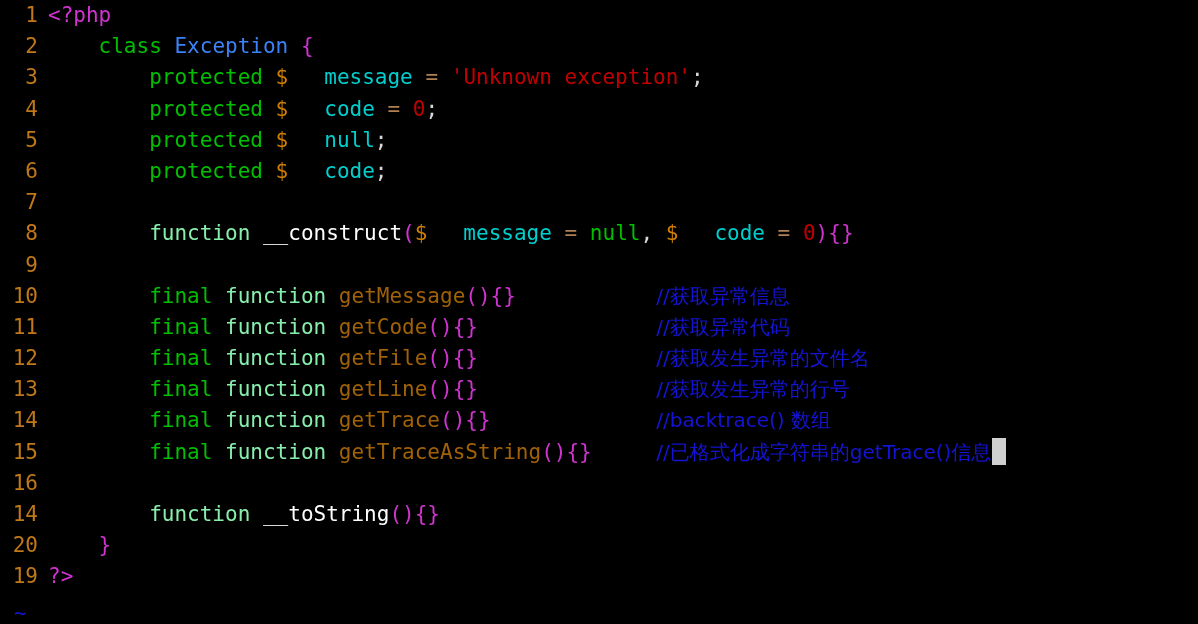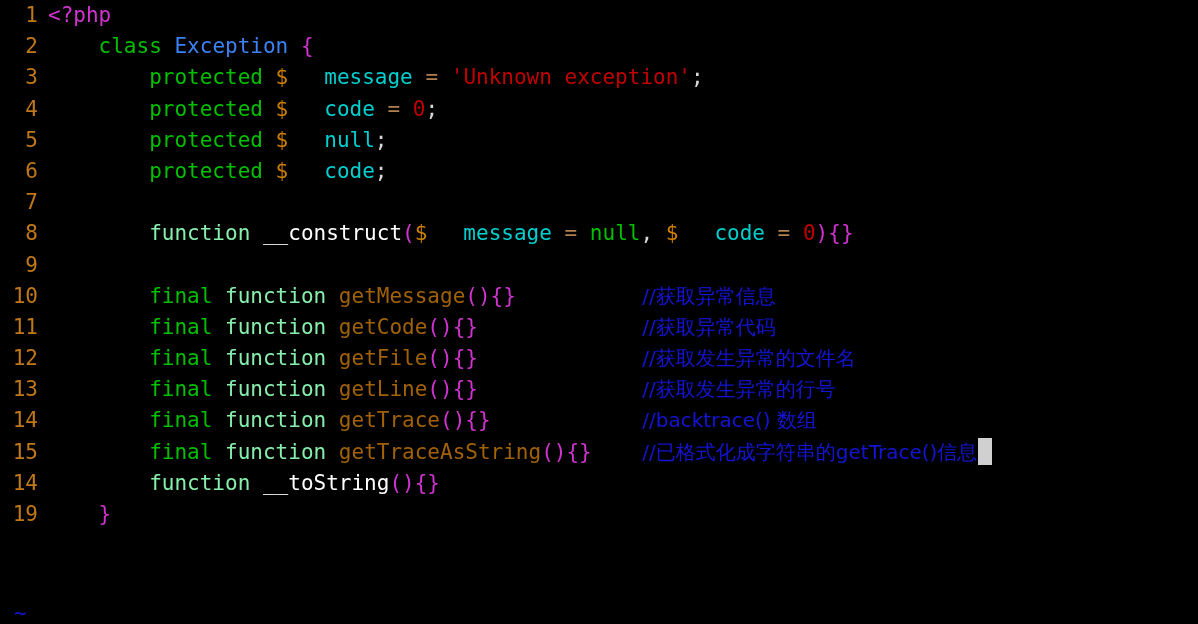--- a/index.html
+++ b/index.html
@@ -68,21 +68,21 @@
   .tok-var      { color: #00cfcf; margin-left: 36px; }           
   .tok-string   { color: #c00000; }           
   .tok-number   { color: #c00000; }           
   .tok-op       { color: #b08050; }           
   .tok-punct    { color: #d033d0; }           
   .tok-ident    { color: #a16207; }           
   .tok-magic    { color: #ffffff; }           
   .tok-comment  { color: #1414d6; }           
   .tok-plain    { color: #d8d8d8; }
 
-  .cn { font-family: "DejaVu Sans", "Liberation Sans", sans-serif; font-size: 20px; }
+  .cn { font-family: "DejaVu Sans", "Liberation Sans", sans-serif; font-size: 20px; margin-left: 14px; }
 
   .cursor-block {
     display: inline-block;
     width: 14px;
     height: 27px;
     background: #d0d0d0;
     vertical-align: -6px;
     margin-left: 1px;
   }
 
@@ -111,17 +111,19 @@
       <div class="code-line"><div class="lineno">6</div><div class="linetext"><span class="tok-plain">        </span><span class="tok-kw2">protected</span><span class="tok-plain"> </span><span class="tok-sigil">$</span><span class="tok-var">code</span><span class="tok-plain">;</span></div></div>
       <div class="code-line"><div class="lineno">7</div><div class="linetext"></div></div>
       <div class="code-line"><div class="lineno">8</div><div class="linetext"><span class="tok-plain">        </span><span class="tok-keyword">function</span><span class="tok-plain"> </span><span class="tok-magic">__construct</span><span class="tok-punct">(</span><span class="tok-sigil">$</span><span class="tok-var">message</span><span class="tok-plain"> </span><span class="tok-op">=</span><span class="tok-plain"> </span><span class="tok-kw2">null</span><span class="tok-plain">, </span><span class="tok-sigil">$</span><span class="tok-var">code</span><span class="tok-plain"> </span><span class="tok-op">=</span><span class="tok-plain"> </span><span class="tok-number">0</span><span class="tok-punct">)</span><span class="tok-punct">{}</span></div></div>
       <div class="code-line"><div class="lineno">9</div><div class="linetext"></div></div>
       <div class="code-line"><div class="lineno">10</div><div class="linetext"><span class="tok-plain">        </span><span class="tok-kw2">final</span><span class="tok-plain"> </span><span class="tok-keyword">function</span><span class="tok-plain"> </span><span class="tok-ident">getMessage</span><span class="tok-punct">()</span><span class="tok-punct">{}</span><span class="tok-plain">          </span><span class="tok-comment cn">//获取异常信息</span></div></div>
       <div class="code-line"><div class="lineno">11</div><div class="linetext"><span class="tok-plain">        </span><span class="tok-kw2">final</span><span class="tok-plain"> </span><span class="tok-keyword">function</span><span class="tok-plain"> </span><span class="tok-ident">getCode</span><span class="tok-punct">()</span><span class="tok-punct">{}</span><span class="tok-plain">             </span><span class="tok-comment cn">//获取异常代码</span></div></div>
       <div class="code-line"><div class="lineno">12</div><div class="linetext"><span class="tok-plain">        </span><span class="tok-kw2">final</span><span class="tok-plain"> </span><span class="tok-keyword">function</span><span class="tok-plain"> </span><span class="tok-ident">getFile</span><span class="tok-punct">()</span><span class="tok-punct">{}</span><span class="tok-plain">             </span><span class="tok-comment cn">//获取发生异常的文件名</span></div></div>
       <div class="code-line"><div class="lineno">13</div><div class="linetext"><span class="tok-plain">        </span><span class="tok-kw2">final</span><span class="tok-plain"> </span><span class="tok-keyword">function</span><span class="tok-plain"> </span><span class="tok-ident">getLine</span><span class="tok-punct">()</span><span class="tok-punct">{}</span><span class="tok-plain">             </span><span class="tok-comment cn">//获取发生异常的行号</span></div></div>
       <div class="code-line"><div class="lineno">14</div><div class="linetext"><span class="tok-plain">        </span><span class="tok-kw2">final</span><span class="tok-plain"> </span><span class="tok-keyword">function</span><span class="tok-plain"> </span><span class="tok-ident">getTrace</span><span class="tok-punct">()</span><span class="tok-punct">{}</span><span class="tok-plain">            </span><span class="tok-comment cn">//backtrace() 数组</span></div></div>
       <div class="code-line"><div class="lineno">15</div><div class="linetext"><span class="tok-plain">        </span><span class="tok-kw2">final</span><span class="tok-plain"> </span><span class="tok-keyword">function</span><span class="tok-plain"> </span><span class="tok-ident">getTraceAsString</span><span class="tok-punct">()</span><span class="tok-punct">{}</span><span class="tok-plain">    </span><span class="tok-comment cn">//已格式化成字符串的getTrace()信息</span><span class="cursor-block"></span></div></div>
+      <div class="code-line"><div class="lineno">16</div><div class="linetext"></div></div>
       <div class="code-line"><div class="lineno">14</div><div class="linetext"><span class="tok-plain">        </span><span class="tok-keyword">function</span><span class="tok-plain"> </span><span class="tok-magic">__toString</span><span class="tok-punct">()</span><span class="tok-punct">{}</span></div></div>
-      <div class="code-line"><div class="lineno">19</div><div class="linetext"><span class="tok-plain">    </span><span class="tok-punct">}</span></div></div>
+      <div class="code-line"><div class="lineno">20</div><div class="linetext"><span class="tok-plain">    </span><span class="tok-punct">}</span></div></div>
+      <div class="code-line"><div class="lineno">19</div><div class="linetext"><span class="tok-php">?&gt;</span></div></div>
     </div>
   <div class="tilde-row" id="tilde-row">~</div>
 </div>
 
 </body></html>

